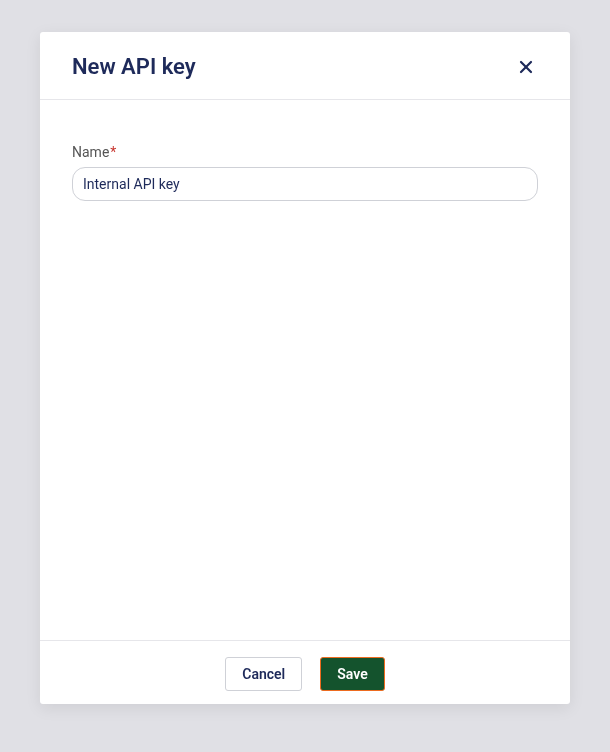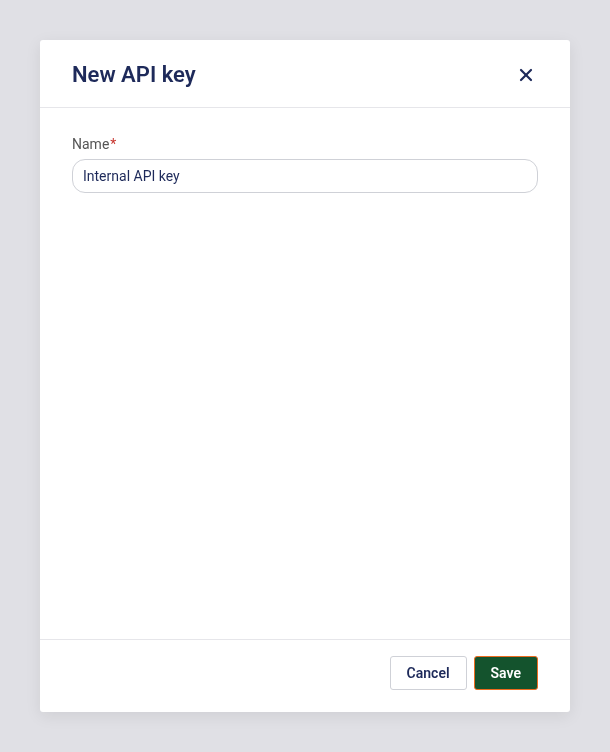--- a/index.html
+++ b/index.html
@@ -10,21 +10,21 @@
     body {
       font-family: -apple-system, BlinkMacSystemFont, "Segoe UI", Roboto, Helvetica, Arial, sans-serif;
       background: #e0e0e5;
       width: 610px;
       height: 752px;
       position: relative;
     }
     .modal {
       position: absolute;
       left: 40px;
-      top: 40px;
+      top: 32px;
       width: 530px;
       height: 672px;
       background: #ffffff;
       border-radius: 3px;
       box-shadow: 0 4px 16px rgba(0,0,0,0.08);
       display: flex;
       flex-direction: column;
     }
     .modal-header {
       padding: 22px 32px 20px 32px;
@@ -51,20 +51,21 @@
     .close-btn svg {
       width: 16px;
       height: 16px;
     }
     .modal-body {
       padding: 28px 32px 20px 32px;
       flex: 1;
     }
     .field {
       margin-bottom: 20px;
+      margin-top: 16px;
     }
     .field-label {
       display: block;
       font-size: 14px;
       color: #555;
       margin-bottom: 7px;
     }
     .required {
       color: #c7352e;
       margin-left: 1px;
@@ -78,25 +79,25 @@
       color: #1e2a5a;
       background: #ffffff;
       border: 1px solid #cfd1d7;
       border-radius: 13px;
       outline: none;
     }
     .text-input.focused {
       border: 1.5px solid #2066d6;
     }
     .modal-footer {
-      padding: 16px 32px 22px 32px;
+      padding: 16px 32px 13px 32px;
       border-top: 1px solid #e6e6ea;
       display: flex;
-      justify-content: flex-end;
-      gap: 7px;
+      justify-content: center;
+      gap: 18px;
     }
     .btn {
       height: 34px;
       padding: 0 16px;
       font-size: 14px;
       font-weight: 600;
       font-family: inherit;
       border-radius: 3px;
       cursor: pointer;
       display: inline-flex;

